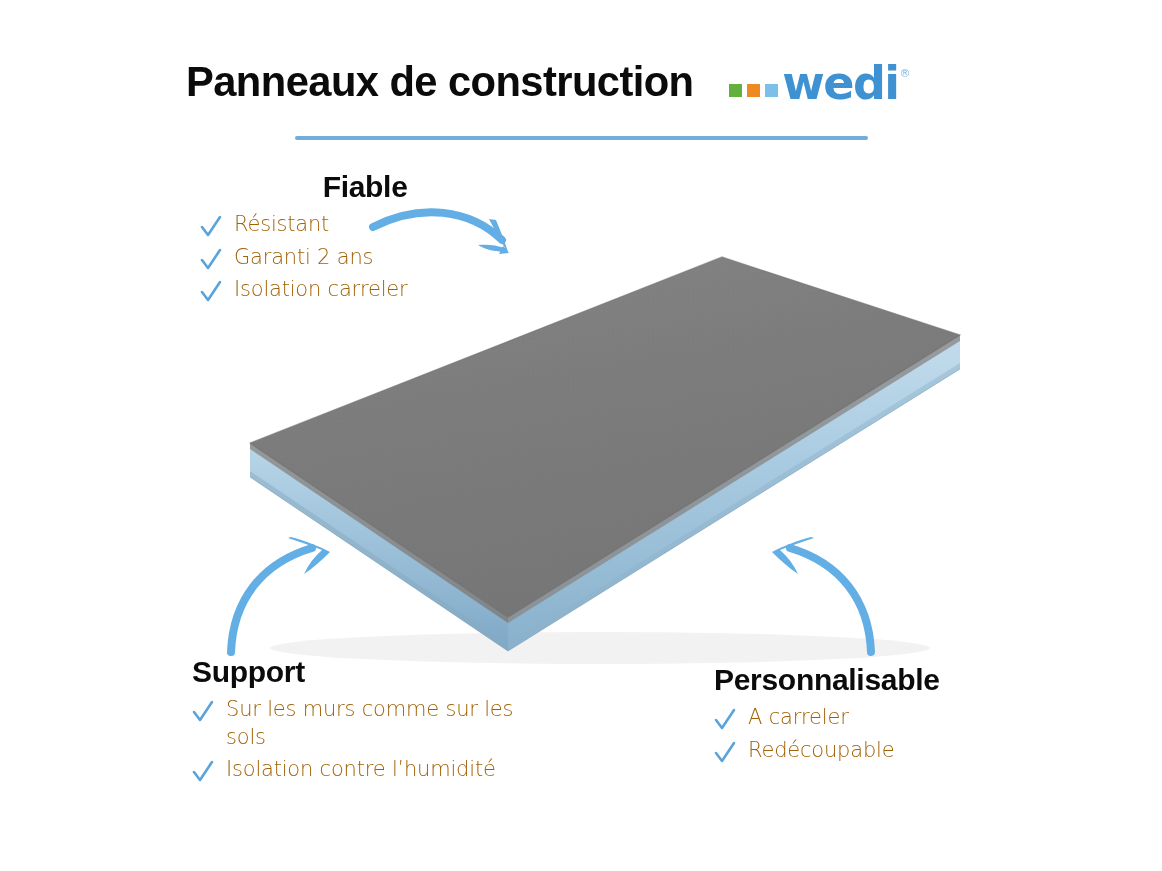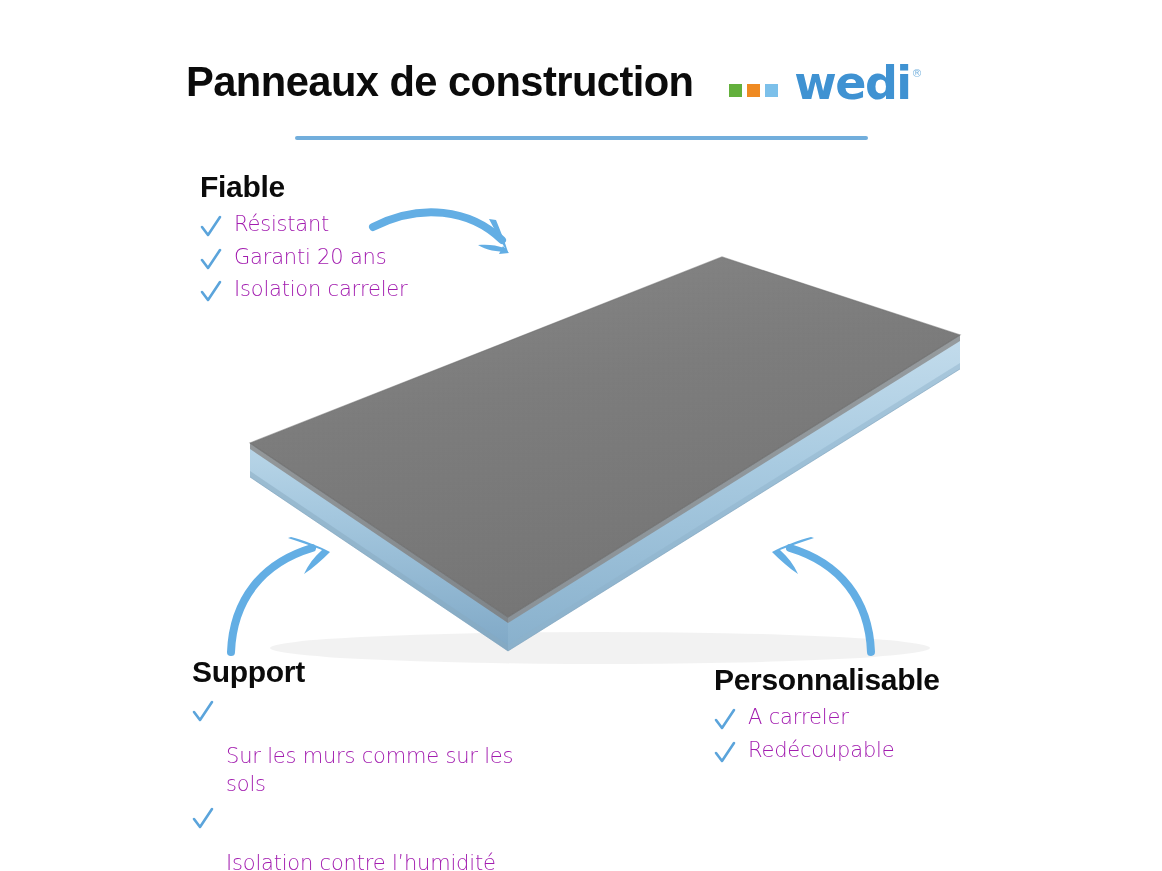--- a/index.html
+++ b/index.html
@@ -36,21 +36,21 @@
     color:#0b0b0b;
     letter-spacing:-0.6px;
     line-height:1;
     white-space:nowrap;
     transform:scaleX(0.97);
     transform-origin:left center;
   }
   .logo {
     display:flex;
     align-items:center;
-    gap:16px;
+    gap:4px;
     position:relative;
     top:2px;
   }
   .logo-squares { display:flex; gap:5px; align-items:center; position:relative; top:7px; }
   .sq { width:13px; height:13px; display:block; }
   .sq-green  { background:#63b03c; }
   .sq-orange { background:#ef8a22; }
   .sq-blue   { background:#7cc0ea; }
   .logo-word {
     font-family:"DejaVu Sans", sans-serif;
@@ -100,29 +100,29 @@
     flex:0 0 auto;
     width:22px; height:26px;
     position:relative;
     top:3px;
   }
   .check svg { display:block; }
   .bullet-text {
     font-family:"DejaVu Sans", sans-serif;
     font-size:21px;
     font-weight:300;
-    color:#a21caf;
+    color:#a16207;
     line-height:1.32;
     letter-spacing:-0.2px;
   }
 
-  #block-fiable { left:200px; top:170px; }
+  #block-fiable { left:200px; top:170px;text-align:right; }
   #block-support { left:192px; top:655px; }
   #block-perso { left:680px; top:663px;margin-left:34px; }
-  #block-support .bullet-text { max-width:300px;margin-top:47px; }
+  #block-support .bullet-text { max-width:300px; }
 
   
   .panel-wrap {
     position:absolute;
     left:0; top:0;
     width:1162px; height:871px;
     pointer-events:none;
   }
 
   
@@ -244,21 +244,21 @@
       </span>
       <span class="bullet-text">Résistant</span>
     </div>
 
     <div class="bullet">
       <span class="check">
         <svg width="22" height="26" viewBox="0 0 22 26">
             <path d="M2,13 L8,21 L20,3" fill="none" stroke="#5ba4db" stroke-width="2.6" stroke-linecap="round" stroke-linejoin="round"></path>
           </svg>
       </span>
-      <span class="bullet-text"> Garanti 20 ans</span>
+      <span class="bullet-text"> Garanti 2 ans</span>
     </div>
 
     <div class="bullet">
       <span class="check">
         <svg width="22" height="26" viewBox="0 0 22 26">
             <path d="M2,13 L8,21 L20,3" fill="none" stroke="#5ba4db" stroke-width="2.6" stroke-linecap="round" stroke-linejoin="round"></path>
           </svg>
       </span>
       <span class="bullet-text">Isolation carreler</span>
     </div>

